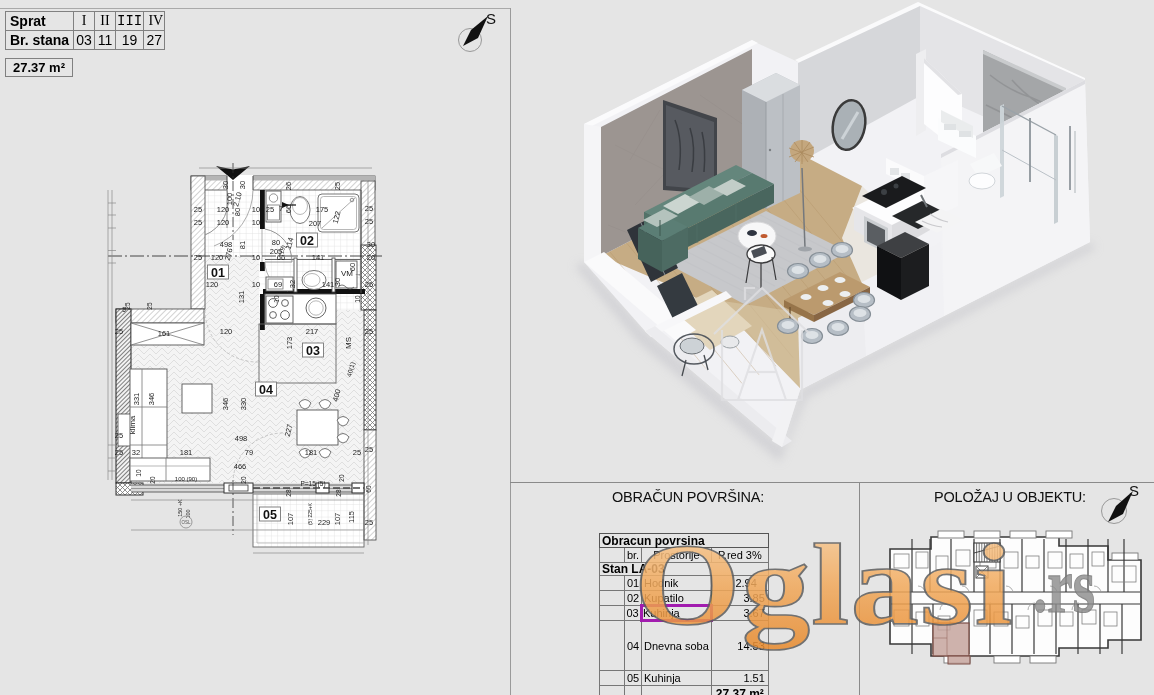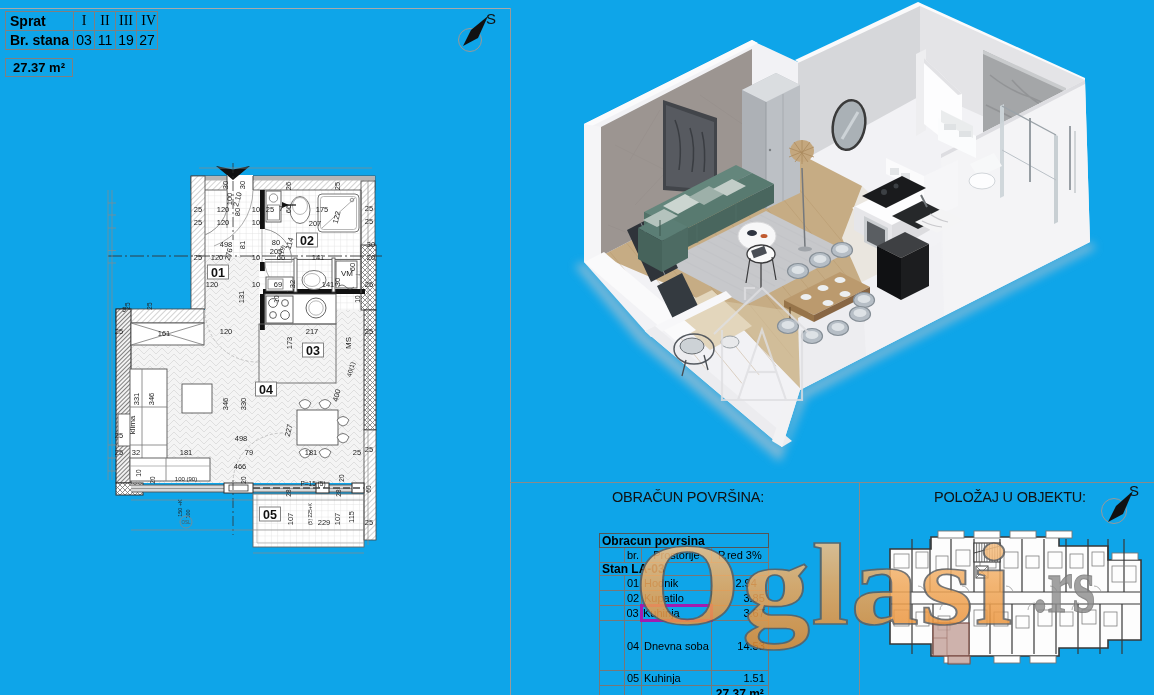--- a/index.html
+++ b/index.html
@@ -1,16 +1,16 @@
 <!DOCTYPE html>
 <html><head>
 <meta charset="utf-8">
 <style>
   html,body{margin:0;padding:0;background:#fff;}
-  #page{position:relative;width:1154px;height:695px;background:#0ea5e9;overflow:hidden;
+  #page{position:relative;width:1154px;height:695px;background:#e5e5e5;overflow:hidden;
         font-family:"Liberation Sans",sans-serif;}
   .abs{position:absolute;}
   table{border-collapse:collapse;}
 </style>
 </head>
 <body>
 <div id="page">
 
 <div class="abs" style="left:0;top:8px;width:510px;height:1px;background:#a9a9a9;"></div>
 
@@ -20,21 +20,21 @@
 
 <div class="abs" style="left:859px;top:482px;width:1px;height:213px;background:#8a8a8a;"></div>
 
 <div class="abs" style="left:5px;top:11px;">
 <table style="font-size:14px;color:#000;">
 <tbody>
           <tr>
  <td style="border:1px solid #808080;width:63px;height:18px;padding:0 0 0 4px;font-weight:bold;">Sprat</td>
  <td style="border:1px solid #808080;width:18px;text-align:center;font-family:'Liberation Serif',serif;">I</td>
  <td style="border:1px solid #808080;width:18px;text-align:center;font-family:'Liberation Serif',serif;margin-top:20px;">II</td>
- <td style="border:1px solid #808080;width:18px;text-align:center;font-family:Liberation Serif, serif;">III</td>
+ <td style="border:1px solid #808080;width:18px;text-align:center;font-family:Liberation Mono, monospace;">III</td>
  <td style="border:1px solid #808080;width:18px;text-align:right;font-family:'Liberation Serif',serif;">IV</td>
 </tr>
 <tr>
  <td style="border:1px solid #808080;height:18px;padding:0 0 0 4px;font-weight:bold;">Br. stana</td>
  <td style="border:1px solid #808080;text-align:center;">03</td>
  <td style="border:1px solid #808080;text-align:center;">11</td>
  <td style="border:1px solid #808080;text-align:center;">19</td>
  <td style="border:1px solid #808080;text-align:center;margin-left:36px;">27</td>
 </tr>
 </tbody>

